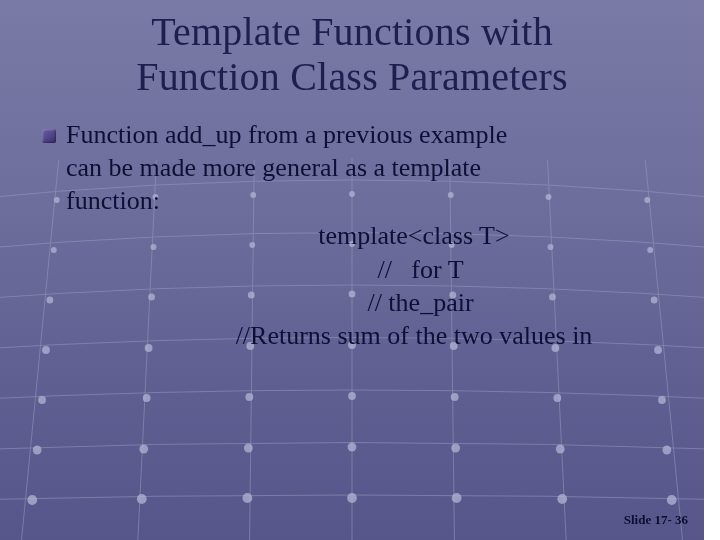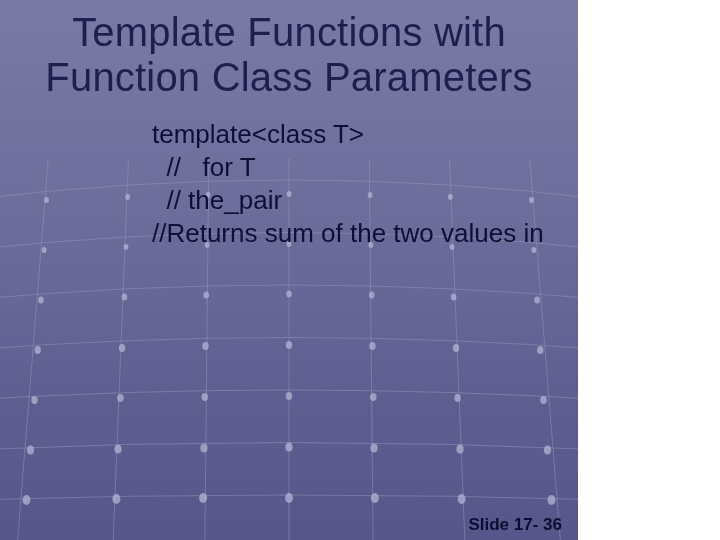--- a/index.html
+++ b/index.html
@@ -5,25 +5,26 @@
   html, body {
     margin: 0;
     padding: 0;
     width: 720px;
     height: 540px;
     overflow: hidden;
     font-family: Arial, Helvetica, sans-serif;
   }
   .slide {
     position: relative;
-    width: 578px;
+    width: 704px;
     height: 540px;
     background: linear-gradient(180deg, #7a7aa6 0%, #6d6d9c 40%, #5f5f92 70%, #56568a 100%);
     color: #14143a;
     box-sizing: border-box;
+    font-family: Liberation Serif, serif;
   }
   .grid-overlay {
     position: absolute;
     inset: 0;
     pointer-events: none;
     z-index: 0;
   }
   .grid-overlay svg { width: 100%; height: 100%; display: block; }
   .content {
     position: relative;
@@ -61,26 +62,27 @@
   }
   .para {
     flex: 1;
   }
   .code-block {
     padding-left: 110px;
     margin-top: 2px;
   }
   .code-block div {
     white-space: pre;
+    text-align: center;
   }
   .footer {
     position: absolute;
     right: 16px;
-    bottom: 5px;
-    font-size: 17px;
+    bottom: 12px;
+    font-size: 13px;
     font-weight: bold;
     color: #0d0d33;
     z-index: 2;
   }
 </style>
 </head>
 <body>
 
 <div class="slide">
 
@@ -156,20 +158,28 @@
     </svg>
   </div>
 
   <div class="content">
     <h1 class="title">
       <span>Template Functions with</span><br>
       <span>Function Class Parameters</span>
     </h1>
 
     <div class="body">
+      <div class="bullet-row">
+        <div class="bullet-icon"></div>
+        <div class="para">
+          <span>Function add_up from a previous example</span><br>
+          <span>can be made more general as a template</span><br>
+          <span>function:</span>
+        </div>
+      </div>
       <div class="code-block">
         <div>template&lt;class T&gt;</div>
         <div>  //   for T</div>
         <div>  // the_pair</div>
         <div>//Returns sum of the two values in</div>
       </div>
     </div>
   </div>
 
   <div class="footer">Slide 17- 36</div>

